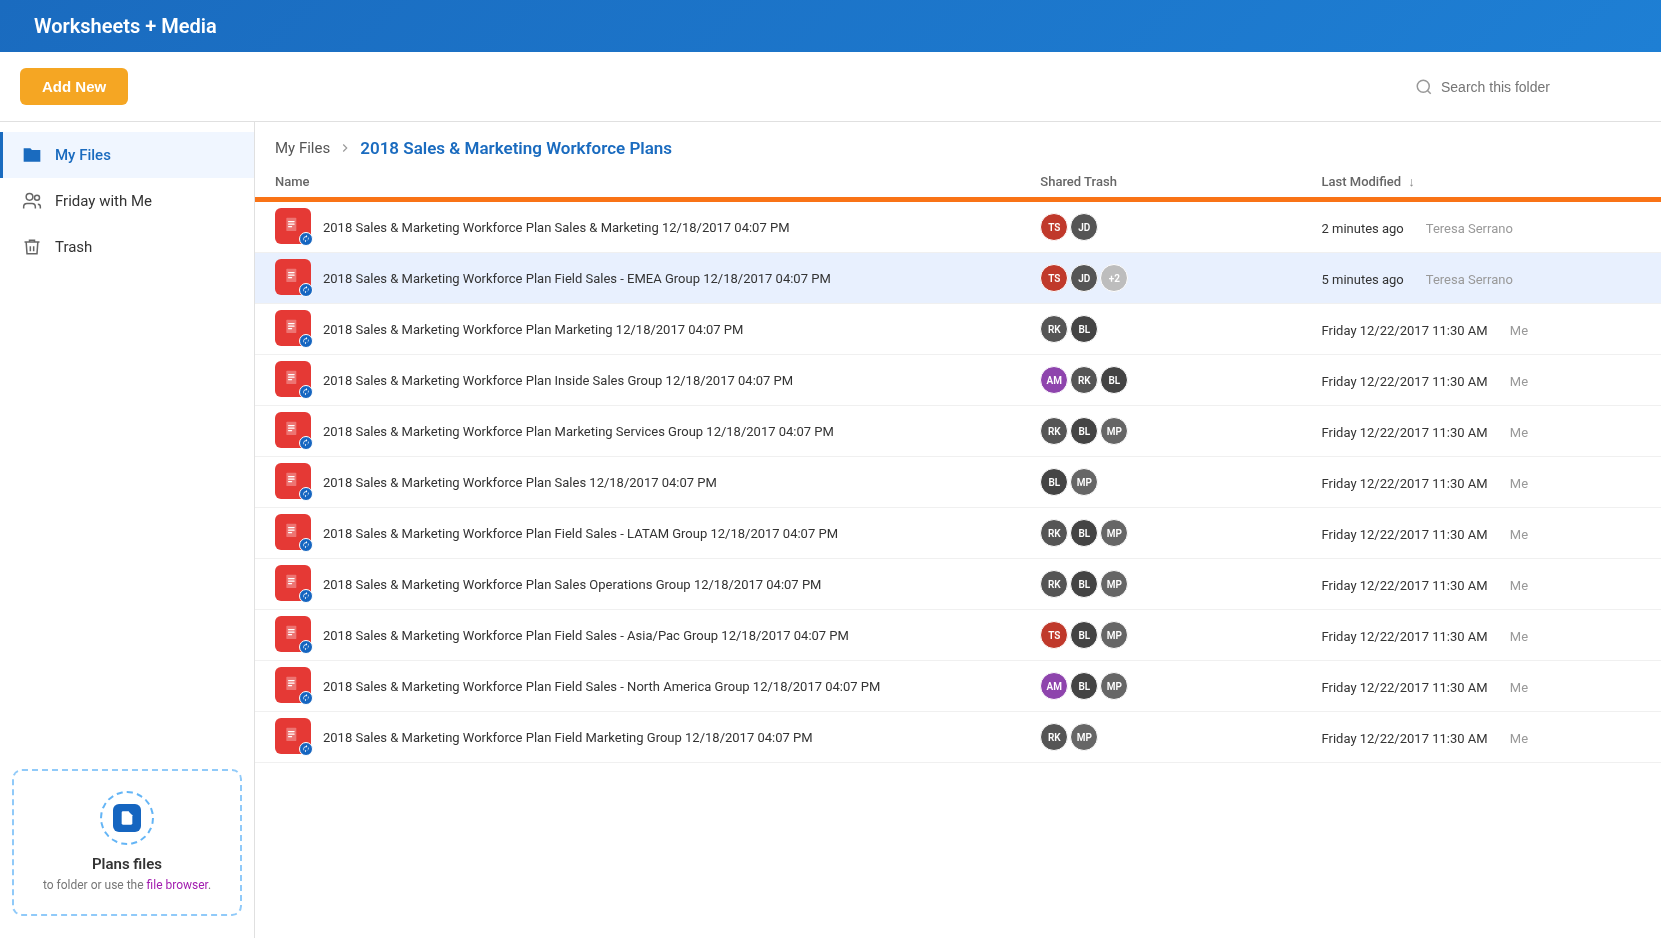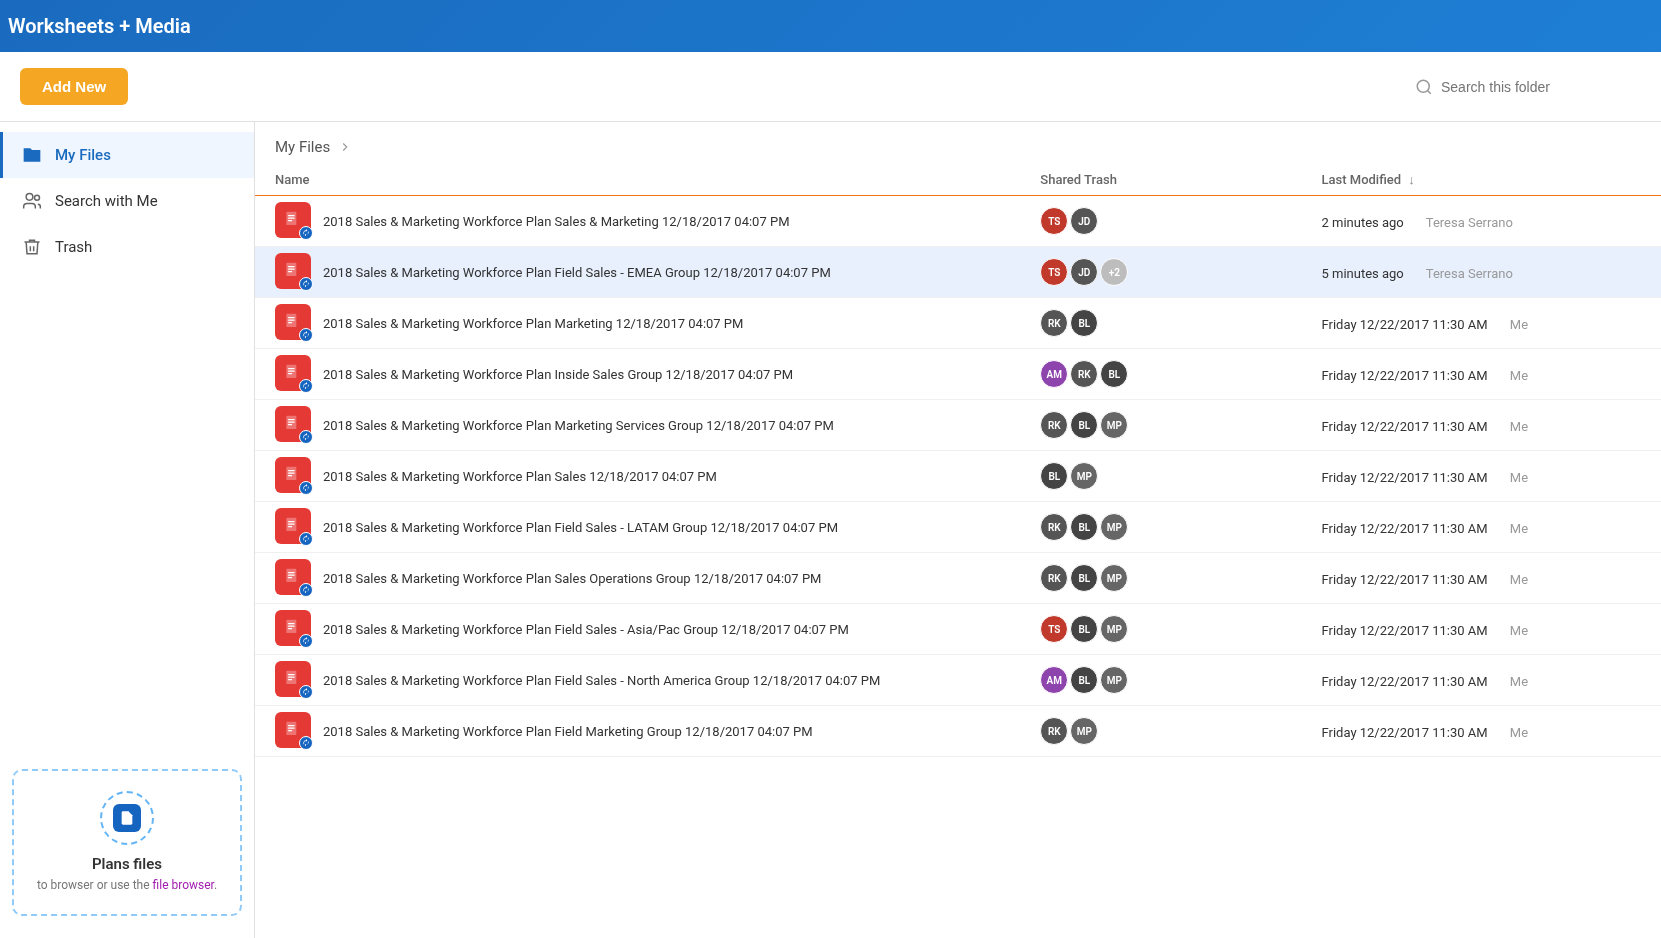--- a/index.html
+++ b/index.html
@@ -4,21 +4,21 @@
   <style>
     * { box-sizing: border-box; margin: 0; padding: 0; }
     body { font-family: -apple-system, BlinkMacSystemFont, 'Segoe UI', Roboto, sans-serif; background: #f5f5f5; height: 938px; overflow: hidden; }
 
     
     .header {
       background: linear-gradient(135deg, #1a6bbf 0%, #1e7fd4 100%);
       height: 52px;
       display: flex;
       align-items: center;
-      padding: 0 8px;
+      padding: 0 34px;
     }
     .header-title {
       color: white;
       font-size: 20px;
       font-weight: 600;
     }
 
     
     .toolbar {
       background: white;
@@ -139,21 +139,21 @@
     .breadcrumb-current { color: #1a6bbf; font-weight: 600; font-size: 17px; }
 
     
     .file-table { width: 100%; border-collapse: collapse; }
     .file-table th {
       text-align: left;
       padding: 8px 12px;
       font-size: 13px;
       color: #666;
       font-weight: 500;
-      border-bottom: 1px solid #f97316;
+      border-bottom: 5px solid #f97316;
     }
     .file-table th.sortable { cursor: pointer; margin-top: 12px; }
     .sort-arrow { margin-left: 4px; color: #888; }
     .file-table td { padding: 6px 12px; vertical-align: middle; }
     .file-table tr { border-bottom: 1px solid #f0f0f0; }
     .file-table tr.selected { background: #e8f0fe; }
 
     
     .file-icon-wrapper {
       position: relative;
@@ -262,21 +262,21 @@
     </div>
     <div class="sidebar-item">
       <div class="sidebar-icon">
         <svg width="20" height="20" viewBox="0 0 24 24" fill="none" stroke="#666" stroke-width="1.8">
           <circle cx="9" cy="7" r="4"></circle>
             <path d="M2 21v-2a4 4 0 014-4h6a4 4 0 014 4v2"></path>
           <circle cx="18" cy="8" r="3"></circle>
             <path d="M22 21v-2a3 3 0 00-3-3"></path>
         </svg>
       </div>
-      <span>Search with Me</span>
+      <span>Friday with Me</span>
     </div>
     <div class="sidebar-item">
       <div class="sidebar-icon">
         <svg width="20" height="20" viewBox="0 0 24 24" fill="none" stroke="#666" stroke-width="1.8">
           <polyline points="3 6 5 6 21 6"></polyline>
             <path d="M19 6l-1 14H6L5 6"></path>
             <path d="M10 11v6M14 11v6"></path>
             <path d="M9 6V4h6v2"></path>
         </svg>
       </div>
@@ -289,33 +289,34 @@
           <div class="drop-zone-icon-inner">
             <svg width="16" height="16" viewBox="0 0 24 24" fill="white">
               <path d="M14 2H6a2 2 0 00-2 2v16a2 2 0 002 2h12a2 2 0 002-2V8l-6-6z"></path>
               <polyline points="14 2 14 8 20 8" stroke="white" stroke-width="1" fill="none"></polyline>
             </svg>
           </div>
         </div>
       </div>
       <div class="drop-zone-title">Plans files</div>
       <div class="drop-zone-text">
-        <span>to browser or use the</span>
+        <span>to folder or use the</span>
         <a href="#" class="drop-zone-link">file browser</a><span>.</span>
       </div>
     </div>
   </div>
 
   <div class="content-area">
 
     <div class="breadcrumb">
       <span class="breadcrumb-link">My Files</span>
       <svg width="14" height="14" viewBox="0 0 24 24" fill="none" stroke="#999" stroke-width="2">
         <polyline points="9 18 15 12 9 6"></polyline>
       </svg>
+      <span class="breadcrumb-current">2018 Sales &amp; Marketing Workforce Plans</span>
     </div>
 
     <table class="file-table">
       <thead>
         <tr>
           <th style="width:55%;padding-left:20px;">
             <span>Name</span>
           </th>
           <th style="width:20%;">
             <span>Shared Trash</span>

